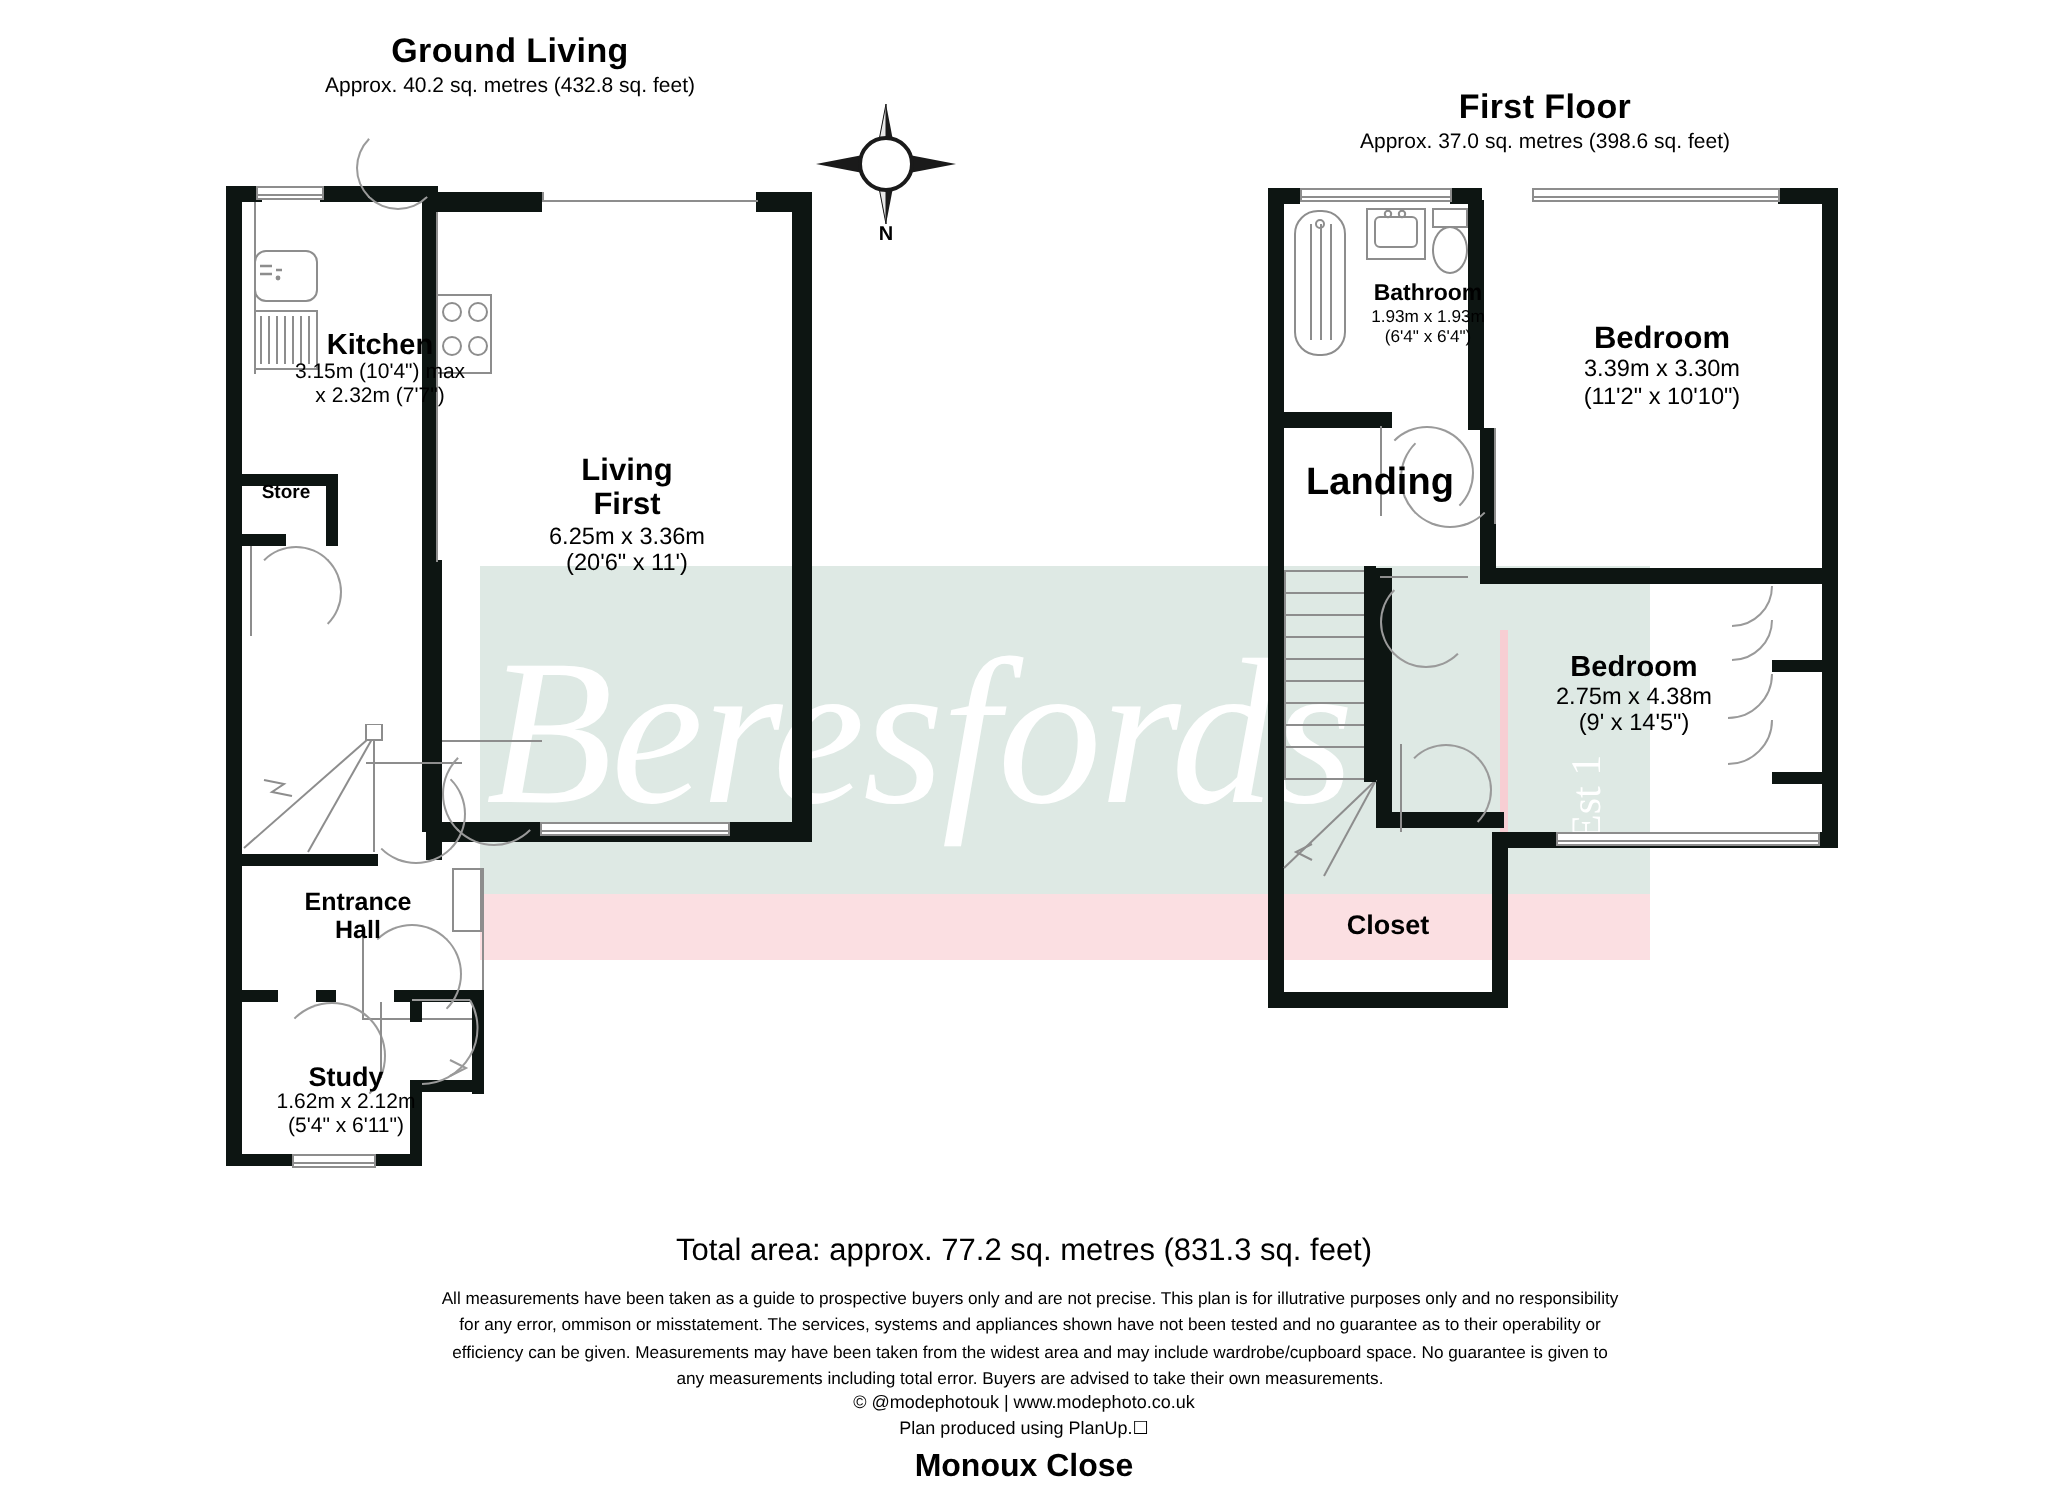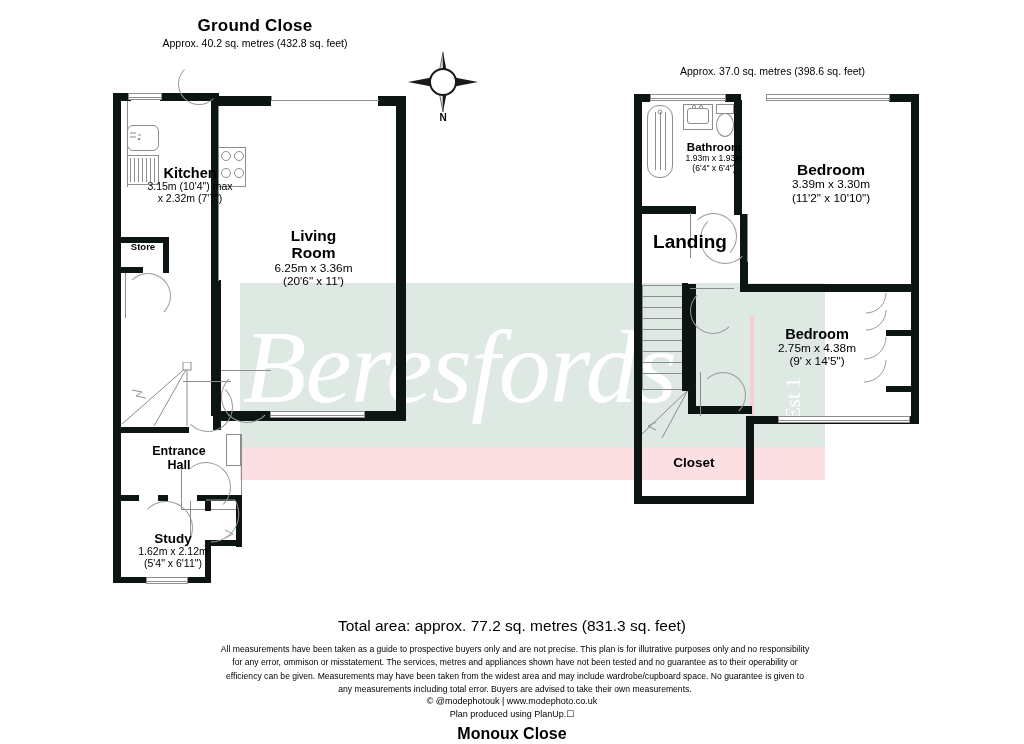--- a/index.html
+++ b/index.html
@@ -85,23 +85,24 @@
 <body>
 
 <div class="canvas">
 
   <div class="wm-green" style="left:240px;top:283px;width:585px;height:164px;"></div>
   <div class="wm-pink" style="left:240px;top:447px;width:585px;height:33px;"></div>
   <div class="wm-text" style="left:243px;top:315px;font-style:italic;">Beresfords</div>
   <div class="wm-bar" style="left:750px;top:315px;width:4px;height:105px;"></div>
   <div class="wm-est" style="left:781px;top:420px;">Est 1</div>
 
-  <div class="floor-title" style="left:130px;top:16px;width:250px;">Ground Close</div>
+  <div class="floor-title" style="left:130px;top:16px;width:250px;">Ground Living</div>
   <div class="floor-sub" style="left:130px;top:37px;width:250px;">Approx. 40.2 sq. metres (432.8 sq. feet)</div>
 
+  <div class="floor-title" style="left:650px;top:44px;width:245px;">First Floor</div>
   <div class="floor-sub" style="left:650px;top:65px;width:245px;">Approx. 37.0 sq. metres (398.6 sq. feet)</div>
 
   <div class="compass" style="left:408px;top:52px;width:70px;height:76px;">
     <svg width="70" height="60" viewBox="0 0 70 60">
       <polygon points="35,0 40,26 35,30 30,26" fill="#1a1a1a"></polygon>
       <polygon points="35,60 40,34 35,30 30,34" fill="#1a1a1a"></polygon>
       <polygon points="0,30 26,25 30,30 26,35" fill="#1a1a1a"></polygon>
       <polygon points="70,30 44,25 40,30 44,35" fill="#1a1a1a"></polygon>
       <polygon points="35,0 35,30 30,26" fill="#e8e8e8" stroke="#1a1a1a" stroke-width=".5"></polygon>
       <polygon points="35,60 35,30 30,34" fill="#e8e8e8" stroke="#1a1a1a" stroke-width=".5"></polygon>
@@ -218,21 +219,21 @@
       <span class="dim sm" style="font-size:10.5px;">3.15m (10'4") max</span>
       <span class="dim sm" style="font-size:10.5px;">x 2.32m (7'7")</span>
     </div>
 
     <div class="rlabel" style="left:117px;top:242px;width:52px;">
       <span class="nm xs">Store</span>
     </div>
 
     <div class="rlabel" style="left:236px;top:227px;width:155px;">
       <span class="nm" style="font-size:15.5px;">Living</span>
-      <span class="nm" style="font-size:15.5px;">Room</span>
+      <span class="nm" style="font-size:15.5px;">First</span>
       <span class="dim">6.25m x 3.36m</span>
       <span class="dim">(20'6" x 11')</span>
     </div>
 
     <div class="rlabel" style="left:124px;top:444px;width:110px;">
       <span class="nm sm" style="font-size:12.5px;">Entrance</span>
       <span class="nm sm" style="font-size:12.5px;">Hall</span>
     </div>
 
     <div class="rlabel" style="left:108px;top:531px;width:130px;">
@@ -350,21 +351,21 @@
 
     <div class="rlabel" style="left:648px;top:455px;width:92px;">
       <span class="nm" style="font-size:13.5px;">Closet</span>
     </div>
   </div>
 
   <div class="total" style="left:0;top:617px;">Total area: approx. 77.2 sq. metres (831.3 sq. feet)</div>
 
   <div class="disc" style="left:170px;top:643px;width:690px;">
     <div>All measurements have been taken as a guide to prospective buyers only and are not precise. This plan is for illutrative purposes only and no responsibility</div>
-    <div>for any error, ommison or misstatement. The services, metres and appliances shown have not been tested and no guarantee as to their operability or</div>
+    <div>for any error, ommison or misstatement. The services, systems and appliances shown have not been tested and no guarantee as to their operability or</div>
     <div>efficiency can be given. Measurements may have been taken from the widest area and may include wardrobe/cupboard space. No guarantee is given to</div>
     <div>any measurements including total error. Buyers are advised to take their own measurements.</div>
   </div>
 
   <div class="credit" style="left:0;top:695px;">
     <div>© @modephotouk | www.modephoto.co.uk</div>
     <div>Plan produced using PlanUp.☐</div>
   </div>
 
   <div class="addr" style="left:0;top:725px;">Monoux Close</div>

